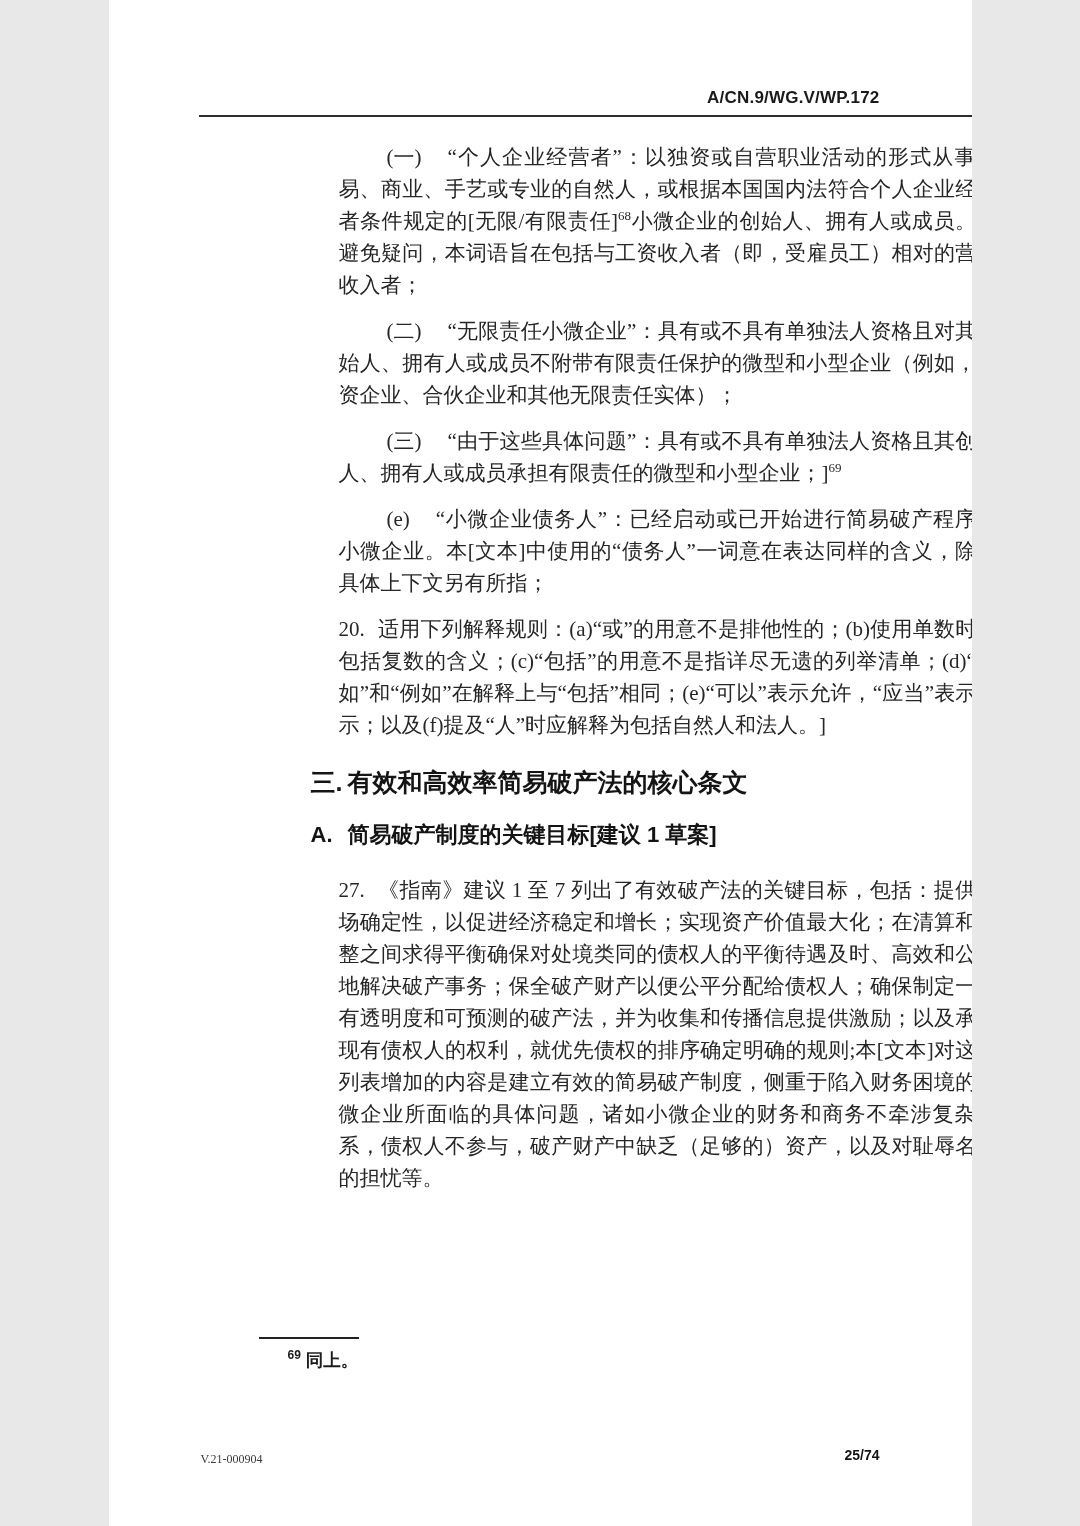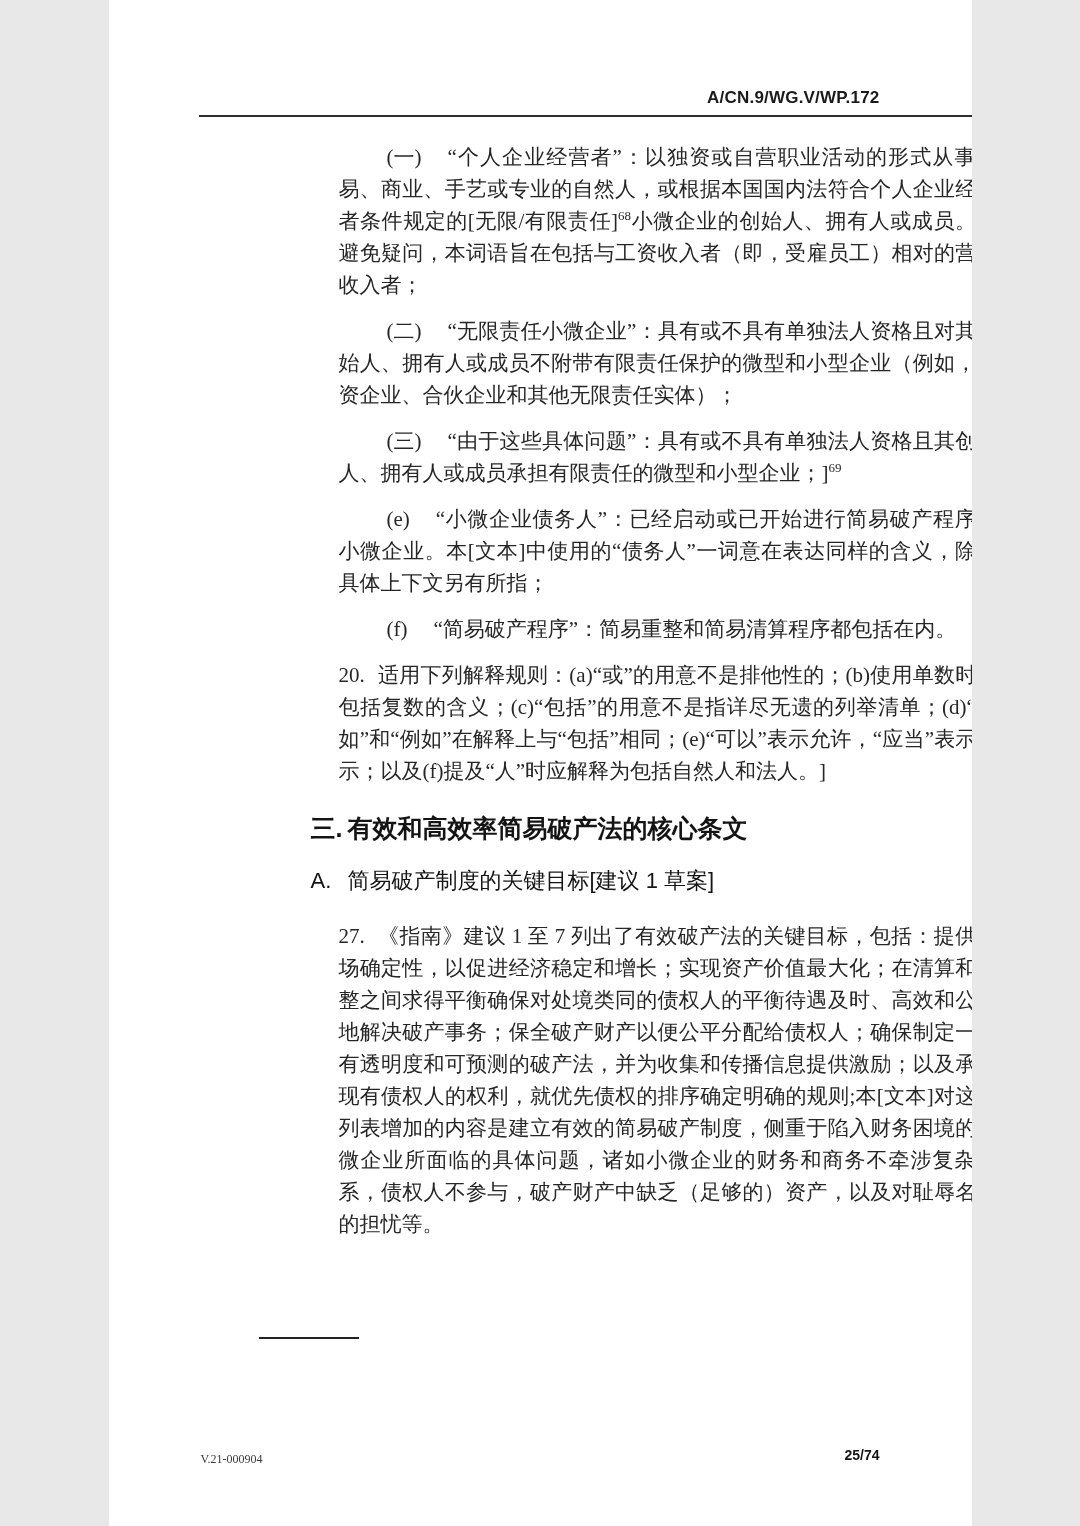--- a/index.html
+++ b/index.html
@@ -36,21 +36,21 @@
   
   .h-section{
     font-family:"Liberation Sans","DejaVu Sans",sans-serif;
     font-weight:700;color:#141414;
     font-size:25px;line-height:30px;text-align:left;
     margin:26px 0 24px -28px;text-indent:0;
   }
   .h-section .h-num{display:inline-block;width:37px;}
   .h-sub{
     font-family:"Liberation Sans","DejaVu Sans",sans-serif;
-    font-weight:400;color:#141414;
+    font-weight:700;color:#141414;
     font-size:22px;line-height:27px;text-align:left;
     margin:0 0 26px -28px;text-indent:0;
   }
   .h-sub .h-num{display:inline-block;width:37px;}
   
   .footnotes{
     position:absolute;top:1337px;left:150px;width:740px;
     font-family:"Liberation Sans","DejaVu Sans",sans-serif;
     font-weight:700;font-size:17.5px;line-height:29px;color:#1c1c1c;
     text-align:justify;
@@ -82,33 +82,33 @@
   <div class="content">
 
     <p class="sub"><span class="marker-sub">(一)</span><span>“个人企业经营者”：以独资或自营职业活动的形式从事贸易、商业、手艺或专业的自然人，或根据本国国内法符合个人企业经营者条件规定的[无限/有限责任]</span><sup class="fn-ref">68</sup><span>小微企业的创始人、拥有人或成员。为避免疑问，本词语旨在包括与工资收入者（即，受雇员工）相对的营业收入者；</span></p>
 
     <p class="sub"><span class="marker-sub">(二)</span><span>“无限责任小微企业”：具有或不具有单独法人资格且对其创始人、拥有人或成员不附带有限责任保护的微型和小型企业（例如，独资企业、合伙企业和其他无限责任实体）；</span></p>
 
     <p class="sub"><span class="marker-sub">(三)</span><span>“由于这些具体问题”：具有或不具有单独法人资格且其创始人、拥有人或成员承担有限责任的微型和小型企业；]</span><sup class="fn-ref">69</sup></p>
 
     <p class="sub"><span class="marker-sub">(e)</span><span>“小微企业债务人”：已经启动或已开始进行简易破产程序的小微企业。本[文本]中使用的“债务人”一词意在表达同样的含义，除非具体上下文另有所指；</span></p>
 
-    <p class="sub"><span class="marker-sub">(f)</span><span>“简易破产程序”：简易重整和简易清算程序都包括在内。</span></p>
 
     <p><span class="marker-num">20.</span><span>适用下列解释规则：(a)“或”的用意不是排他性的；(b)使用单数时也包括复数的含义；(c)“包括”的用意不是指详尽无遗的列举清单；(d)“诸如”和“例如”在解释上与“包括”相同；(e)“可以”表示允许，“应当”表示指示；以及(f)提及“人”时应解释为包括自然人和法人。]</span></p>
 
     <div class="h-section"><span class="h-num">三.</span><span>有效和高效率简易破产法的核心条文</span></div>
 
     <div class="h-sub"><span class="h-num">A.</span><span>简易破产制度的关键目标[建议 1 草案]</span></div>
 
     <p><span class="marker-num">27.</span><span>《指南》建议 1 至 7 列出了有效破产法的关键目标，包括：提供市场确定性，以促进经济稳定和增长；实现资产价值最大化；在清算和重整之间求得平衡确保对处境类同的债权人的平衡待遇及时、高效和公正地解决破产事务；保全破产财产以便公平分配给债权人；确保制定一部有透明度和可预测的破产法，并为收集和传播信息提供激励；以及承认现有债权人的权利，就优先债权的排序确定明确的规则;本[文本]对这一列表增加的内容是建立有效的简易破产制度，侧重于陷入财务困境的小微企业所面临的具体问题，诸如小微企业的财务和商务不牵涉复杂关系，债权人不参与，破产财产中缺乏（足够的）资产，以及对耻辱名声的担忧等。</span></p>
 
 
   </div>
 
   <div class="footnotes">
     <div class="fn-sep"></div>
+    <p><sup>69</sup> <span>同上。</span></p>
   </div>
 
   <div class="footer-left">V.21-000904</div>
   <div class="footer-right">25/74</div>
 
 </div>
 
 </body></html>

